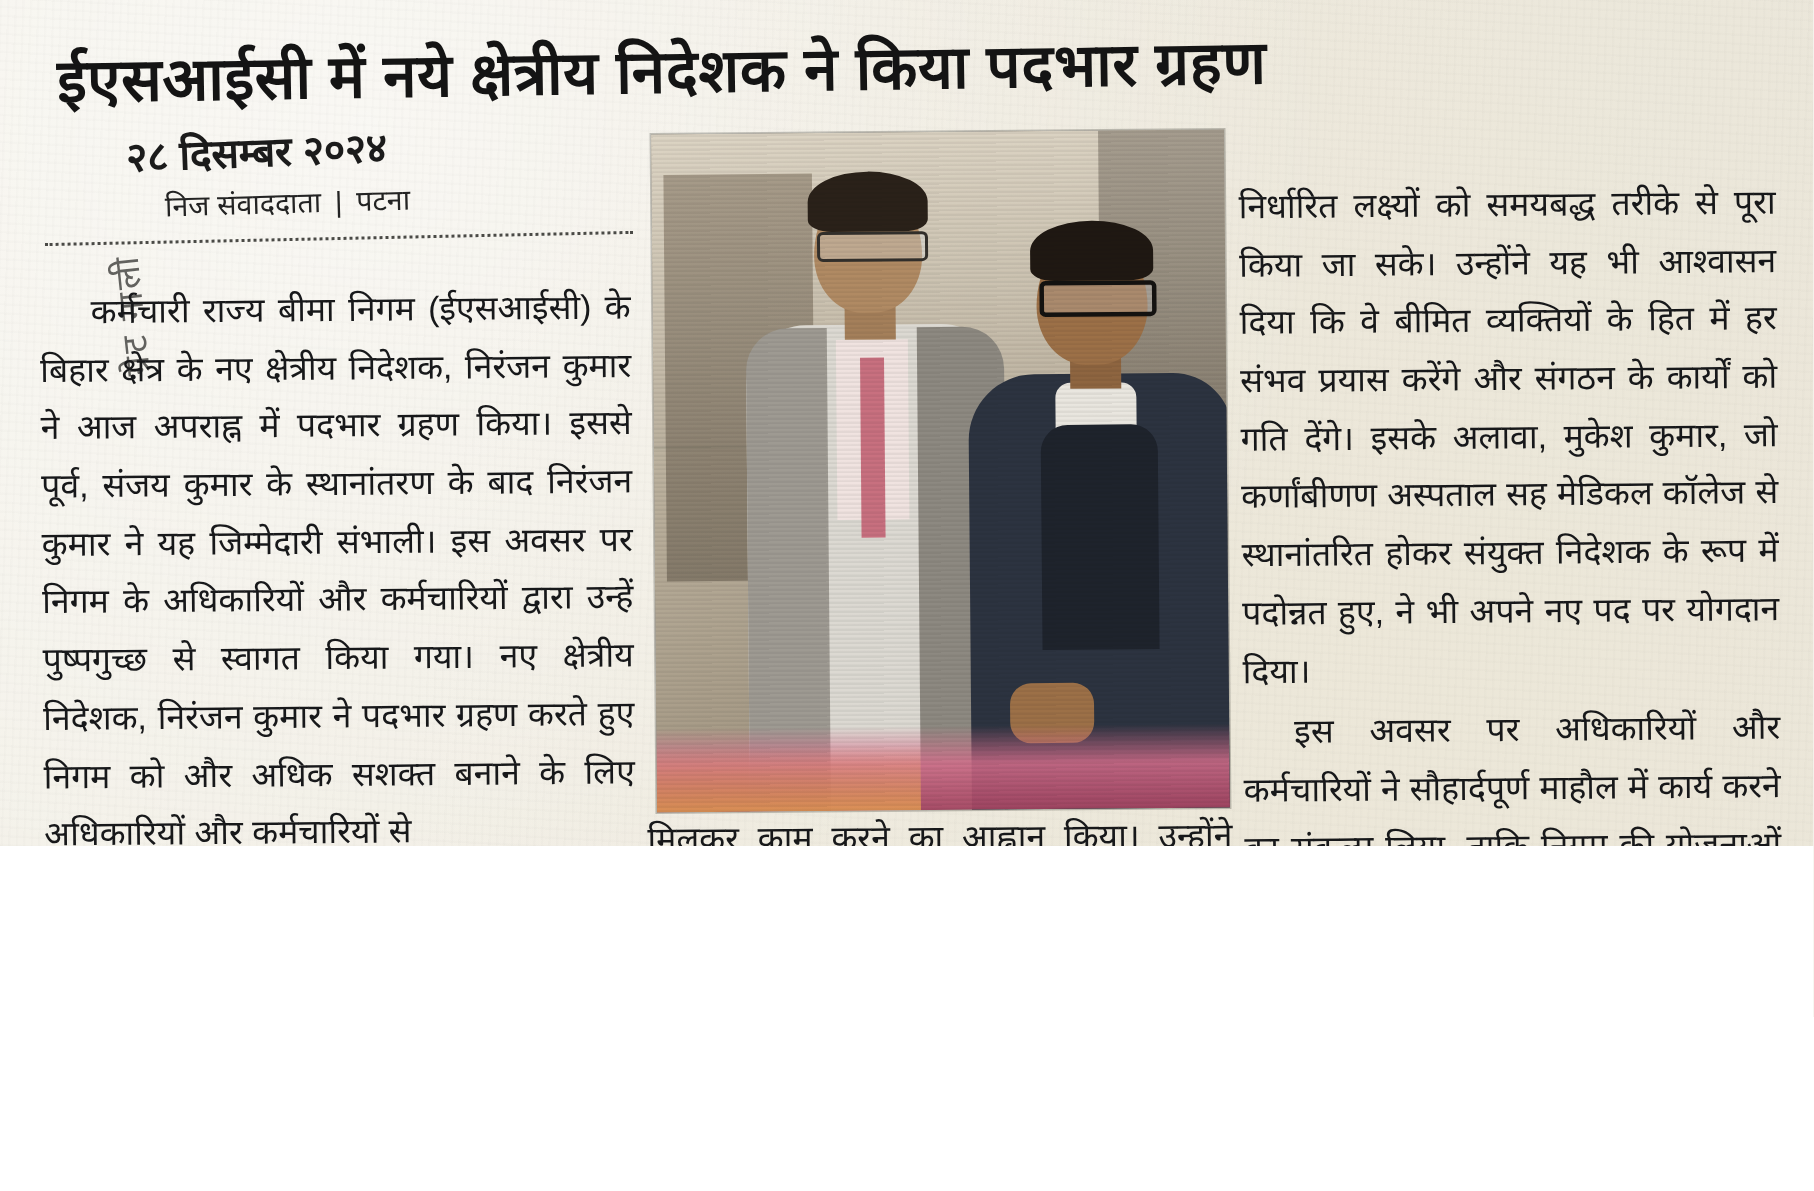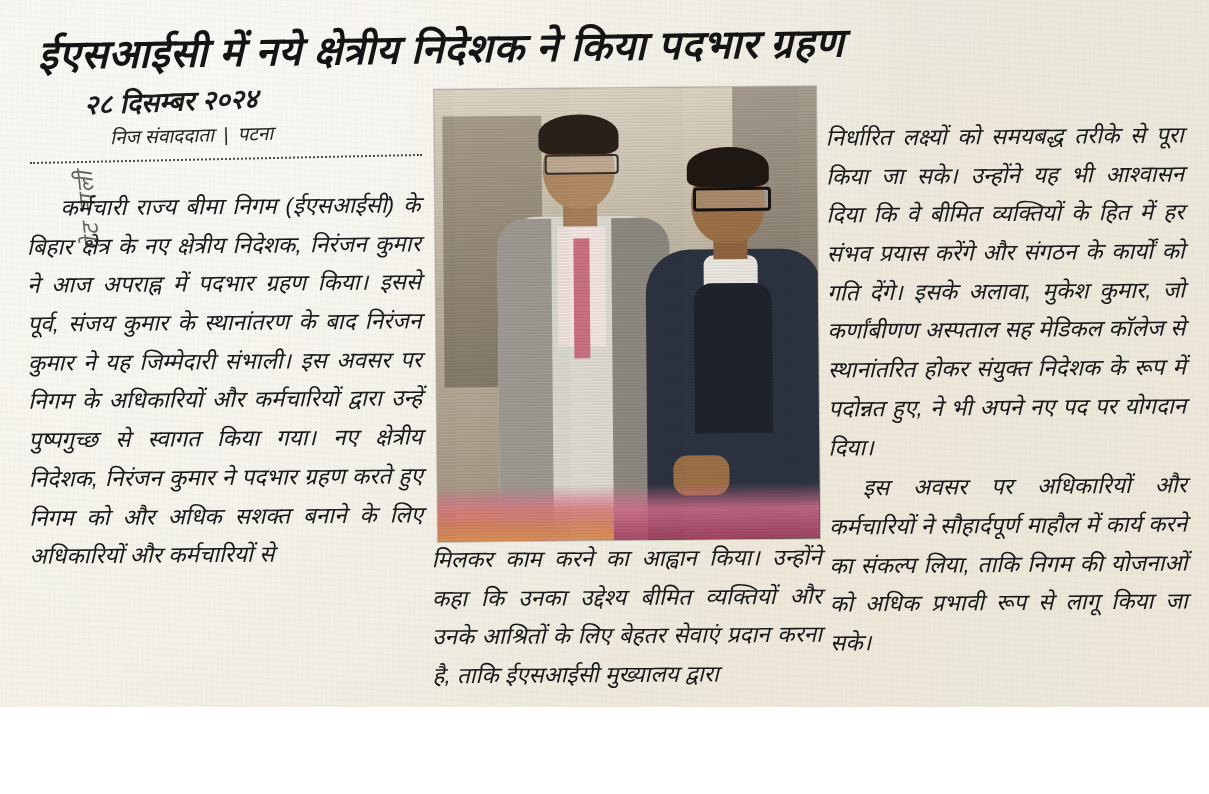--- a/index.html
+++ b/index.html
@@ -6,28 +6,27 @@
     margin: 0;
     padding: 0;
     background: #ffffff;
   }
   body {
     font-family: "Liberation Serif", serif;
   }
   .clipping {
     position: relative;
     width: 1209px;
-    height: 707px;
+    height: 564px;
     overflow: hidden;
     background: #efece2;
     background-image:
        radial-gradient(circle at 20% 15%, rgba(255,255,255,0.55), rgba(255,255,255,0) 60%),
        radial-gradient(circle at 80% 85%, rgba(236,231,216,0.9), rgba(255,255,255,0) 65%),
        linear-gradient(100deg, #f4f2ea 0%, #efebe0 45%, #eae6da 100%);
-    font-style: italic;
   }
   .paper-noise {
     position: absolute;
     inset: 0;
     background-image:
       repeating-linear-gradient(92deg, rgba(0,0,0,0.012) 0px, rgba(0,0,0,0.012) 1px, rgba(0,0,0,0) 2px, rgba(0,0,0,0) 5px),
       repeating-linear-gradient(3deg, rgba(0,0,0,0.010) 0px, rgba(0,0,0,0.010) 1px, rgba(0,0,0,0) 2px, rgba(0,0,0,0) 6px);
     pointer-events: none;
   }
 

